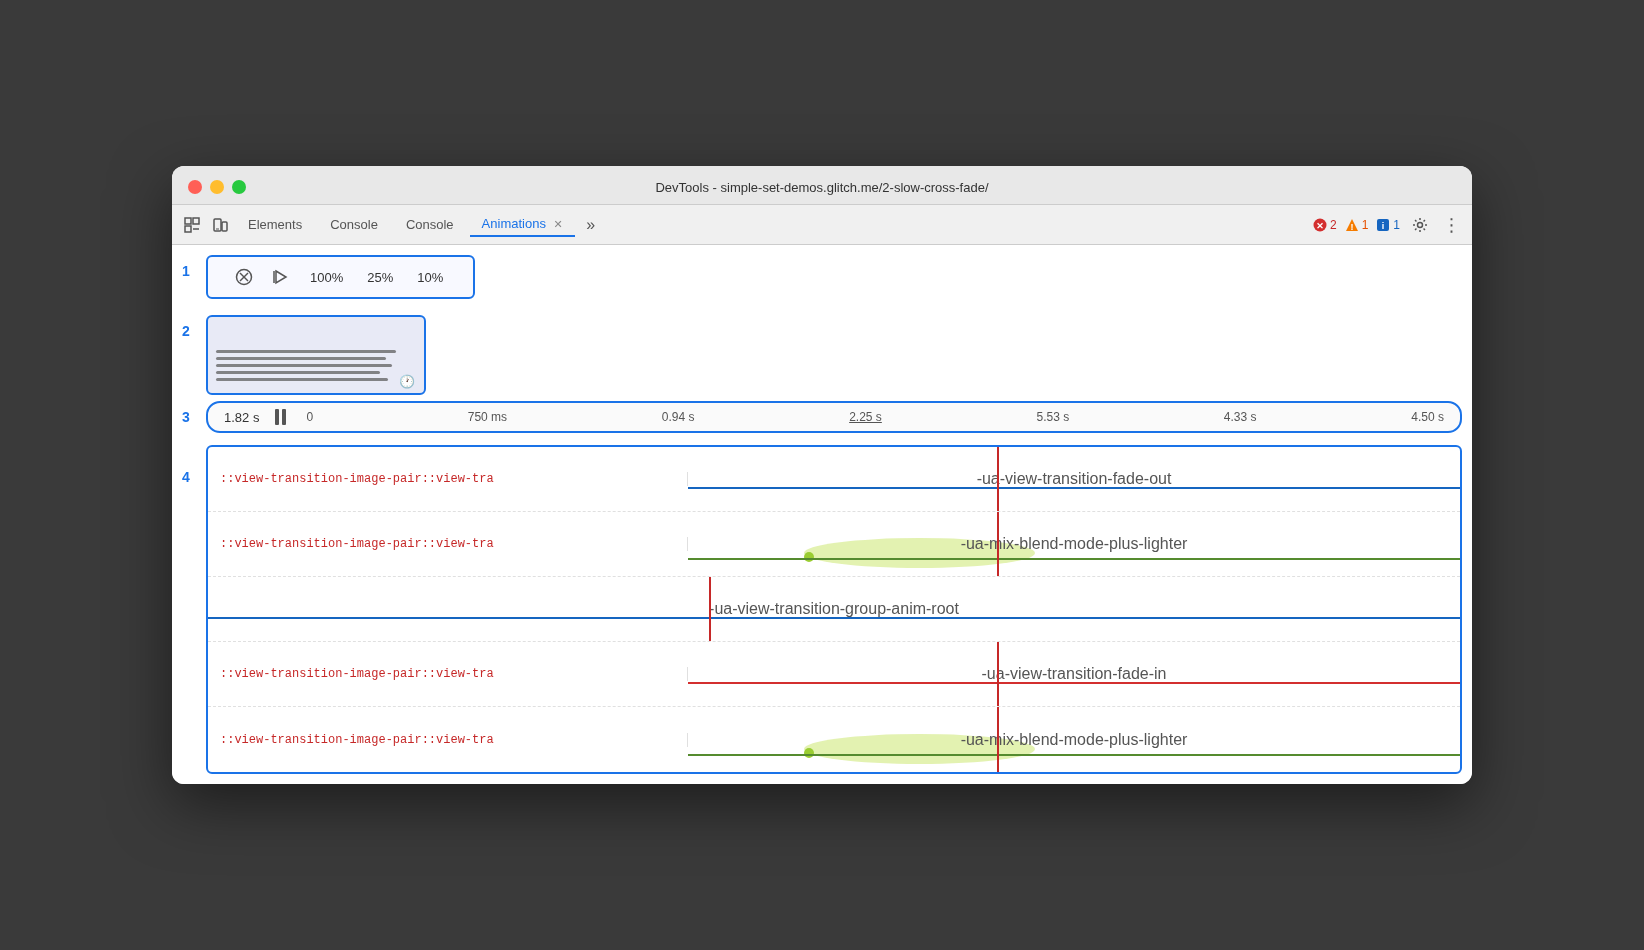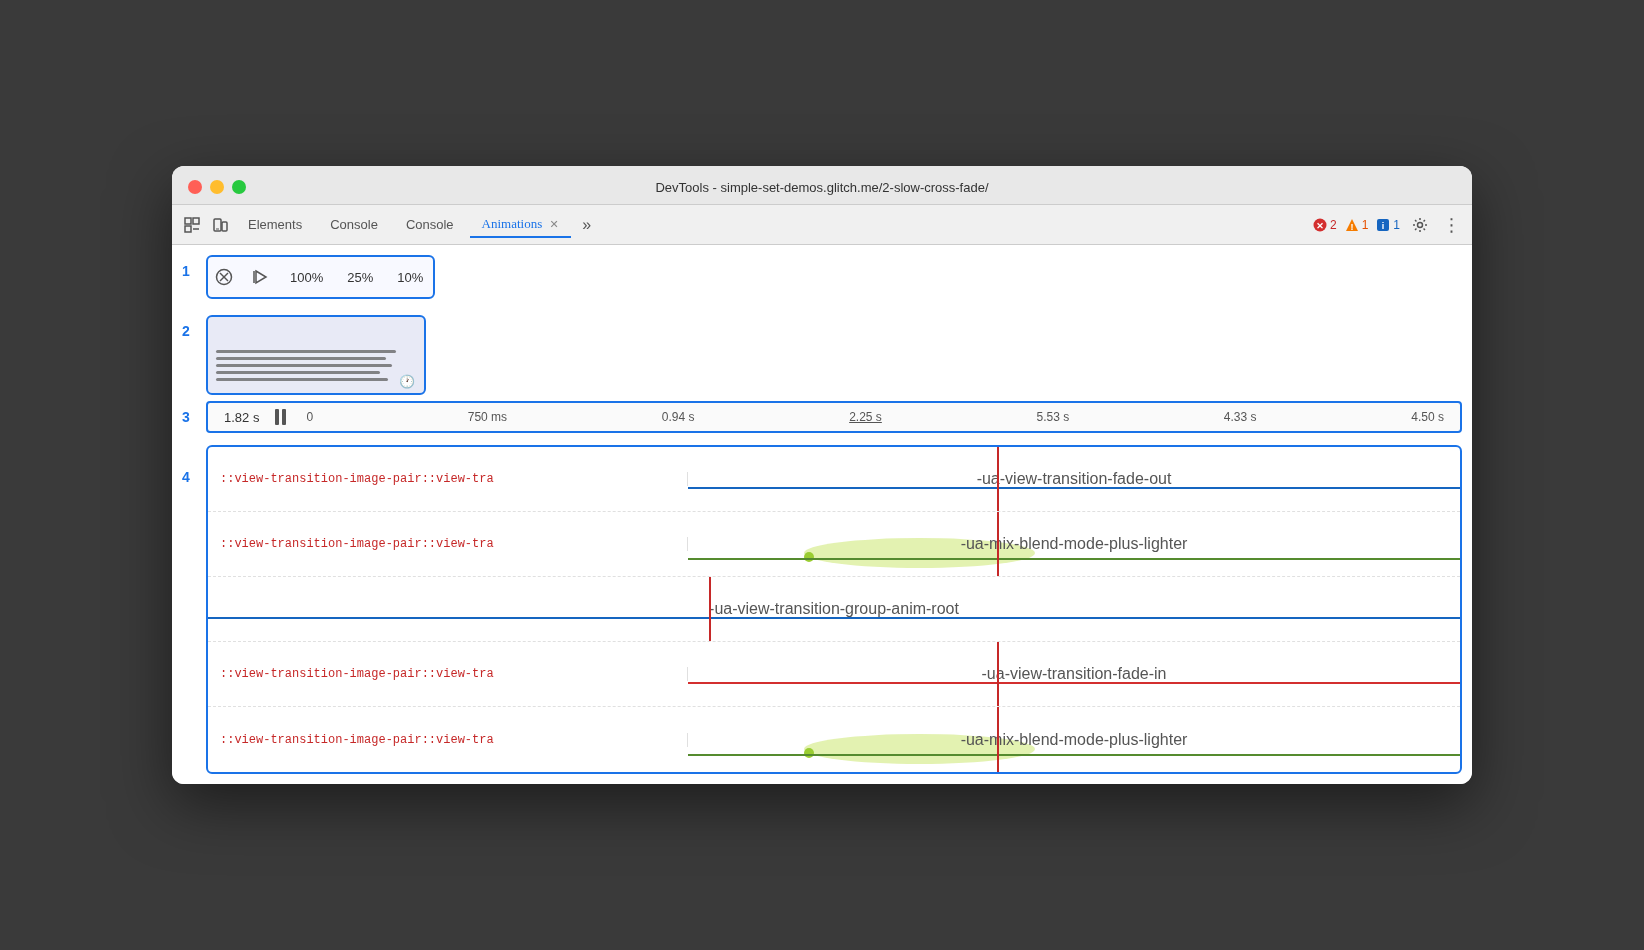--- a/index.html
+++ b/index.html
@@ -72,21 +72,20 @@
       font-size: 13px;
       color: #555;
       cursor: pointer;
       border-radius: 4px 4px 0 0;
       white-space: nowrap;
     }
     .tab.active {
       color: #1a73e8;
       border-bottom: 2px solid #1a73e8;
       font-weight: 500;
-      font-family: Liberation Serif, serif;
     }
     .tab-close {
       display: inline-flex;
       align-items: center;
       margin-left: 4px;
       color: #888;
       font-size: 11px;
     }
     .toolbar-sep { flex: 1; }
     .toolbar-right {
@@ -114,21 +113,21 @@
       background: #fff;
       padding: 10px;
     }
     
     .section1 {
       border: 2px solid #1a73e8;
       border-radius: 6px;
       display: inline-flex;
       align-items: center;
       gap: 8px;
-      padding: 6px 2px;
+      padding: 6px 22px;
       margin-bottom: 10px;
       background: #f8f9ff;
     }
     .ctrl-btn {
       display: flex; align-items: center; justify-content: center;
       width: 28px; height: 28px;
       cursor: pointer;
       color: #555;
       border-radius: 4px;
     }
@@ -192,21 +191,21 @@
       font-size: 13px;
     }
     .row2 {
       display: flex;
       align-items: flex-start;
       margin-bottom: 6px;
     }
     
     .section3 {
       border: 2px solid #1a73e8;
-      border-radius: 4px;
+      border-radius: 14px;
       display: flex;
       align-items: center;
       padding: 6px 16px;
       background: #fafafa;
       margin-bottom: 6px;
     }
     .timeline-time {
       font-size: 13px;
       color: #333;
       margin-right: 16px;

